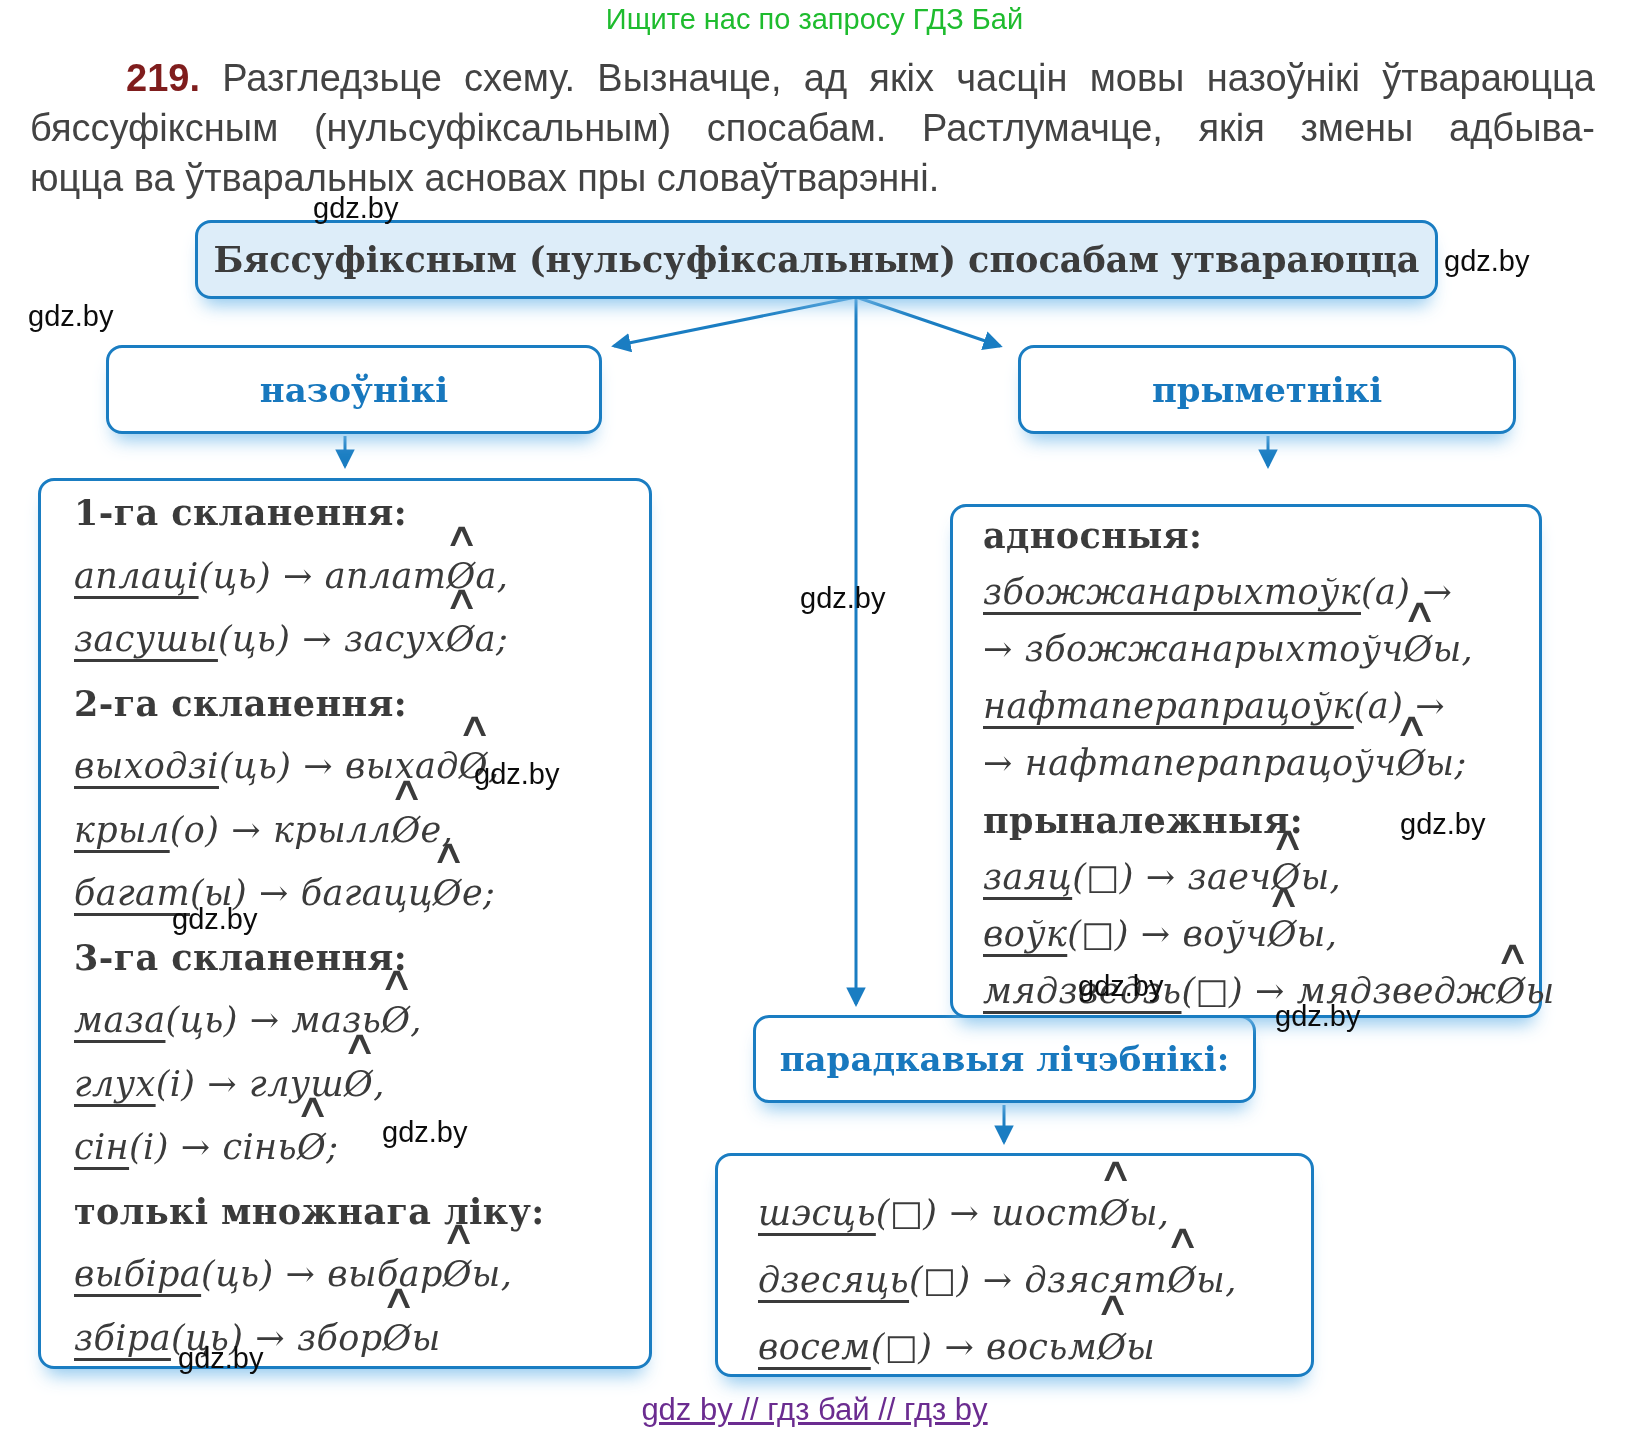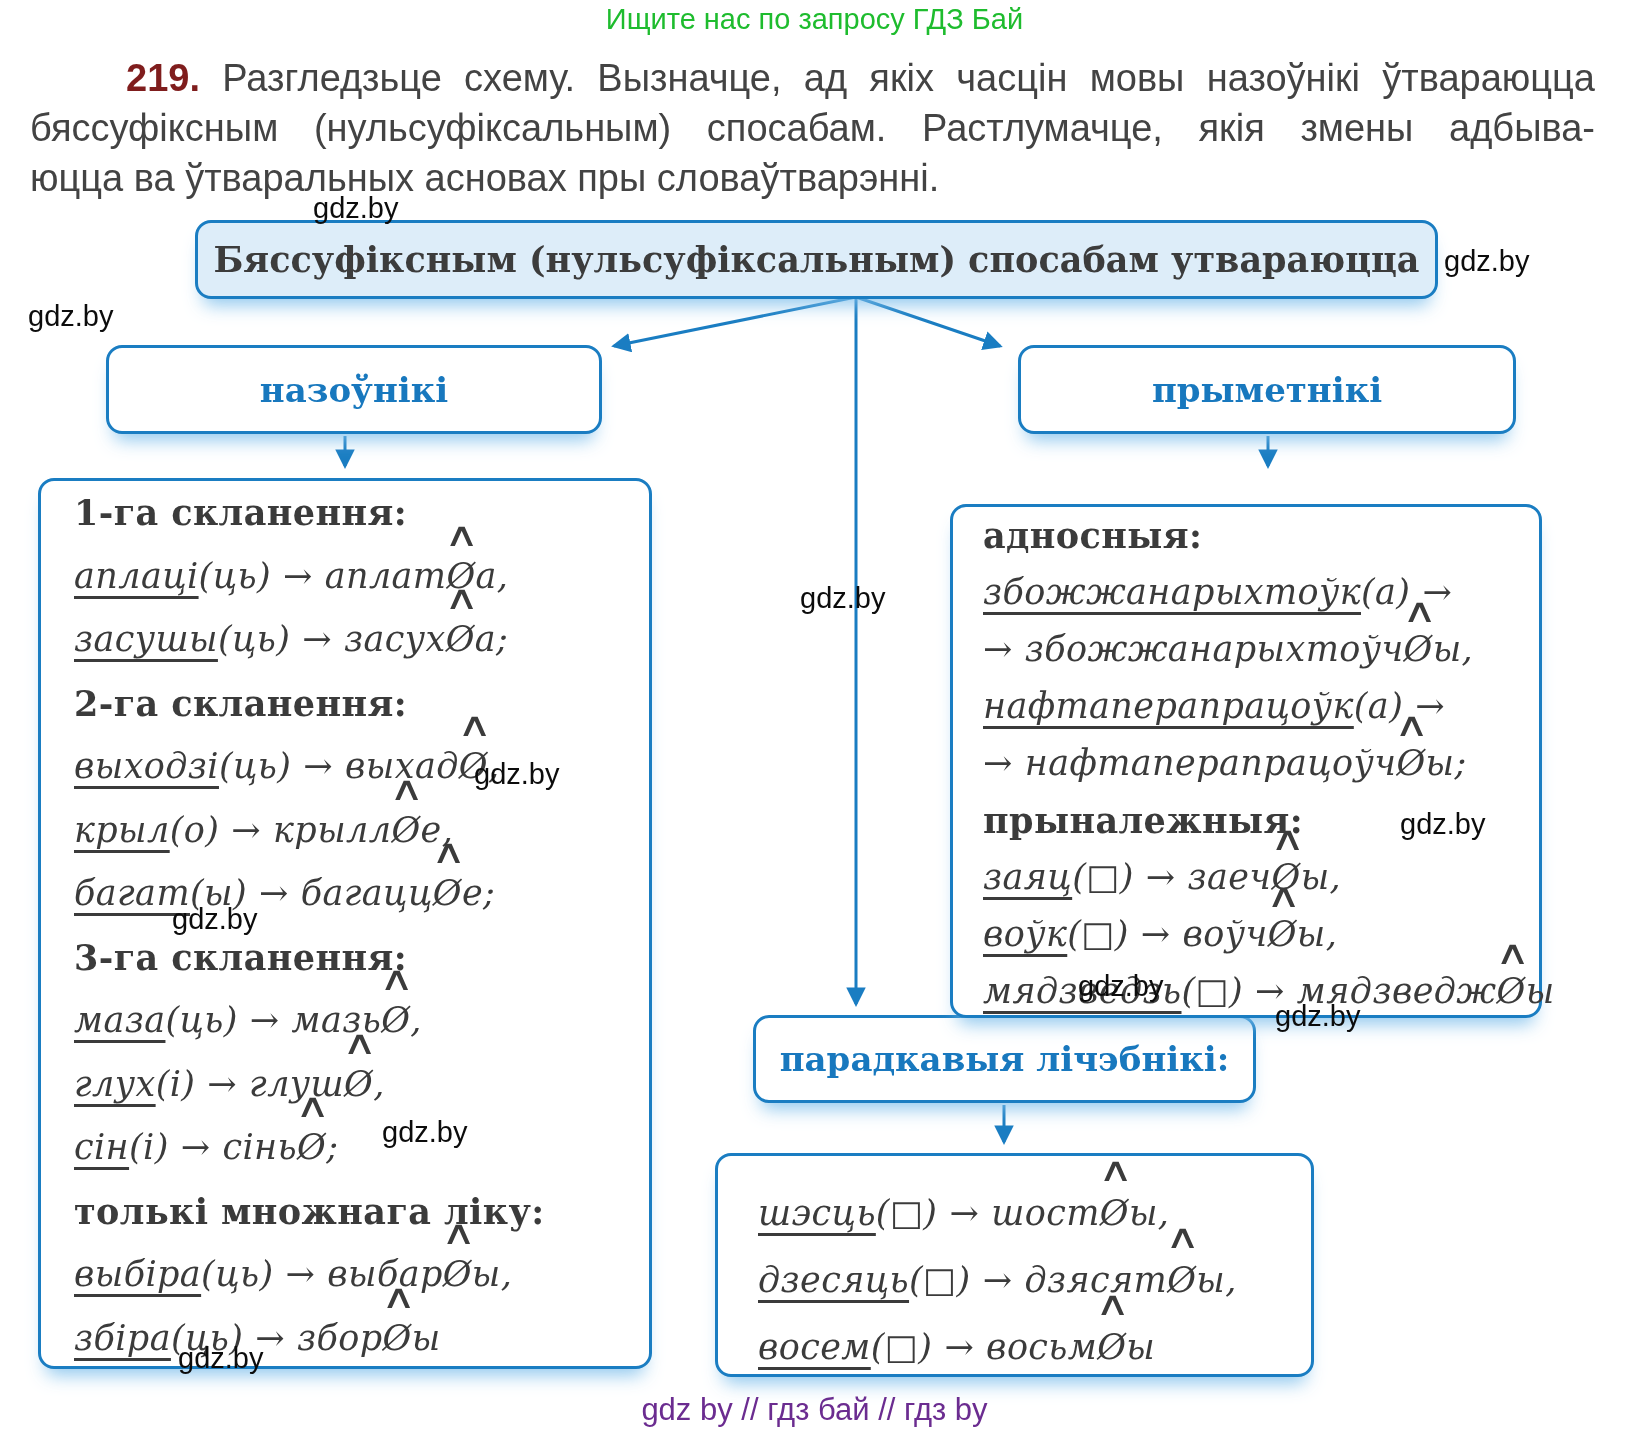--- a/index.html
+++ b/index.html
@@ -35,21 +35,21 @@
   .zero{position:relative;display:inline-block;}
   .zero .hat{position:absolute;left:55%;top:-0.80em;transform:translateX(-50%) scaleX(1.45);
              font-family:"DejaVu Sans",sans-serif;font-style:normal;font-weight:normal;
              font-size:0.95em;color:#3b3b3b;line-height:1;}
   
   .connectors{position:absolute;left:0;top:0;z-index:0;}
   .node{z-index:2;}
   
   .wm{position:absolute;font-family:Liberation Sans, sans-serif;font-size:29px;color:#0c0c0c;z-index:3;}
   .footer{position:absolute;top:1392px;left:0;width:100%;text-align:center;
-          font-family:"Liberation Sans",sans-serif;font-size:31px;color:#6b2c90;z-index:3;}
+          font-family:"Liberation Sans",sans-serif;font-size:31px;color:#6b2c90;z-index:3;text-decoration:underline;}
 </style>
 </head>
 <body>
 
 <div class="page">
 
   <div class="promo">Ищите нас по запросу ГДЗ Бай</div>
 
   <div class="instr">
     <div class="iline iline1 jl"><span class="exnum">219.</span> <span>Разгледзьце схему. Вызначце, ад якіх часцін мовы назоўнікі ўтвараюцца</span></div>

